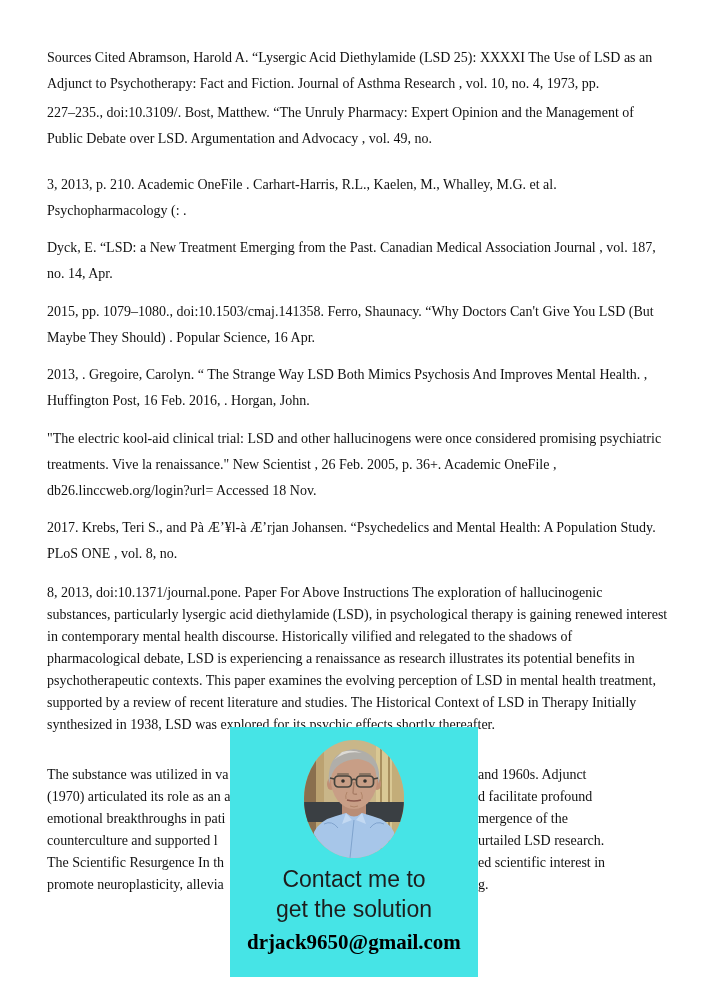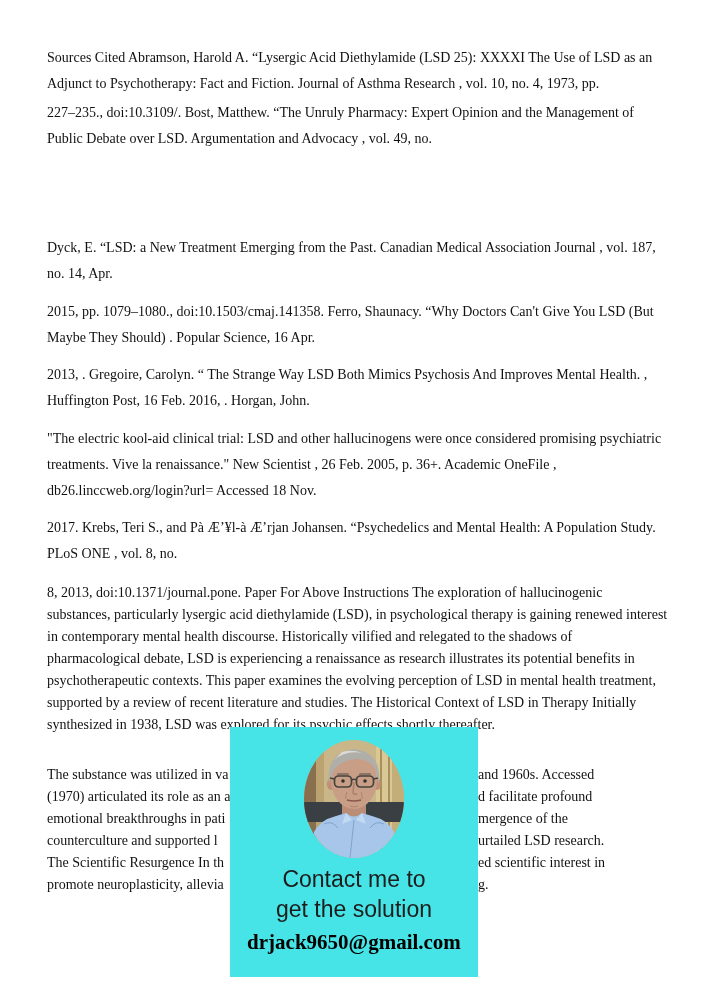--- a/index.html
+++ b/index.html
@@ -38,31 +38,32 @@
     text-align:center;
   }
 </style>
 </head>
 <body>
 
 <div class="page">
 
   <p class="para ref p1">Sources Cited Abramson, Harold A. “Lysergic Acid Diethylamide (LSD 25): XXXXI The Use of LSD as an Adjunct to Psychotherapy: Fact and Fiction. Journal of Asthma Research , vol. 10, no. 4, 1973, pp.</p>
   <p class="para ref p2">227–235., doi:10.3109/. Bost, Matthew. “The Unruly Pharmacy: Expert Opinion and the Management of Public Debate over LSD. Argumentation and Advocacy , vol. 49, no.</p>
+  <p class="para ref p3">3, 2013, p. 210. Academic OneFile . Carhart-Harris, R.L., Kaelen, M., Whalley, M.G. et al. Psychopharmacology (: .</p>
   <p class="para ref p4">Dyck, E. “LSD: a New Treatment Emerging from the Past. Canadian Medical Association Journal , vol. 187, no. 14, Apr.</p>
   <p class="para ref p5">2015, pp. 1079–1080., doi:10.1503/cmaj.141358. Ferro, Shaunacy. “Why Doctors Can't Give You LSD (But Maybe They Should) . Popular Science, 16 Apr.</p>
   <p class="para ref p6">2013, . Gregoire, Carolyn. “ The Strange Way LSD Both Mimics Psychosis And Improves Mental Health. , Huffington Post, 16 Feb. 2016, . Horgan, John.</p>
   <p class="para ref p7">"The electric kool-aid clinical trial: LSD and other hallucinogens were once considered promising psychiatric treatments. Vive la renaissance." New Scientist , 26 Feb. 2005, p. 36+. Academic OneFile , db26.linccweb.org/login?url= Accessed 18 Nov.</p>
   <p class="para ref p8">2017. Krebs, Teri S., and Pà Æ’¥l-à Æ’rjan Johansen. “Psychedelics and Mental Health: A Population Study. PLoS ONE , vol. 8, no.</p>
   <p class="para bodytext p9">8, 2013, doi:10.1371/journal.pone. Paper For Above Instructions The exploration of hallucinogenic substances, particularly lysergic acid diethylamide (LSD), in psychological therapy is gaining renewed interest in contemporary mental health discourse. Historically vilified and relegated to the shadows of pharmacological debate, LSD is experiencing a renaissance as research illustrates its potential benefits in psychotherapeutic contexts. This paper examines the evolving perception of LSD in mental health treatment, supported by a review of recent literature and studies. The Historical Context of LSD in Therapy Initially synthesized in 1938, LSD was explored for its psychic effects shortly thereafter.</p>
 
   <div class="para bodytext p10">
     <div class="split-line">
       <span>The substance was utilized in va</span>
-      <span class="frag-right">and 1960s. Accessed</span>
+      <span class="frag-right">and 1960s. Adjunct</span>
     </div>
     <div class="split-line">
       <span>(1970) articulated its role as an a</span>
       <span class="frag-right">d facilitate profound</span>
     </div>
     <div class="split-line">
       <span>emotional breakthroughs in pati</span>
       <span class="frag-right">mergence of the</span>
     </div>
     <div class="split-line">

